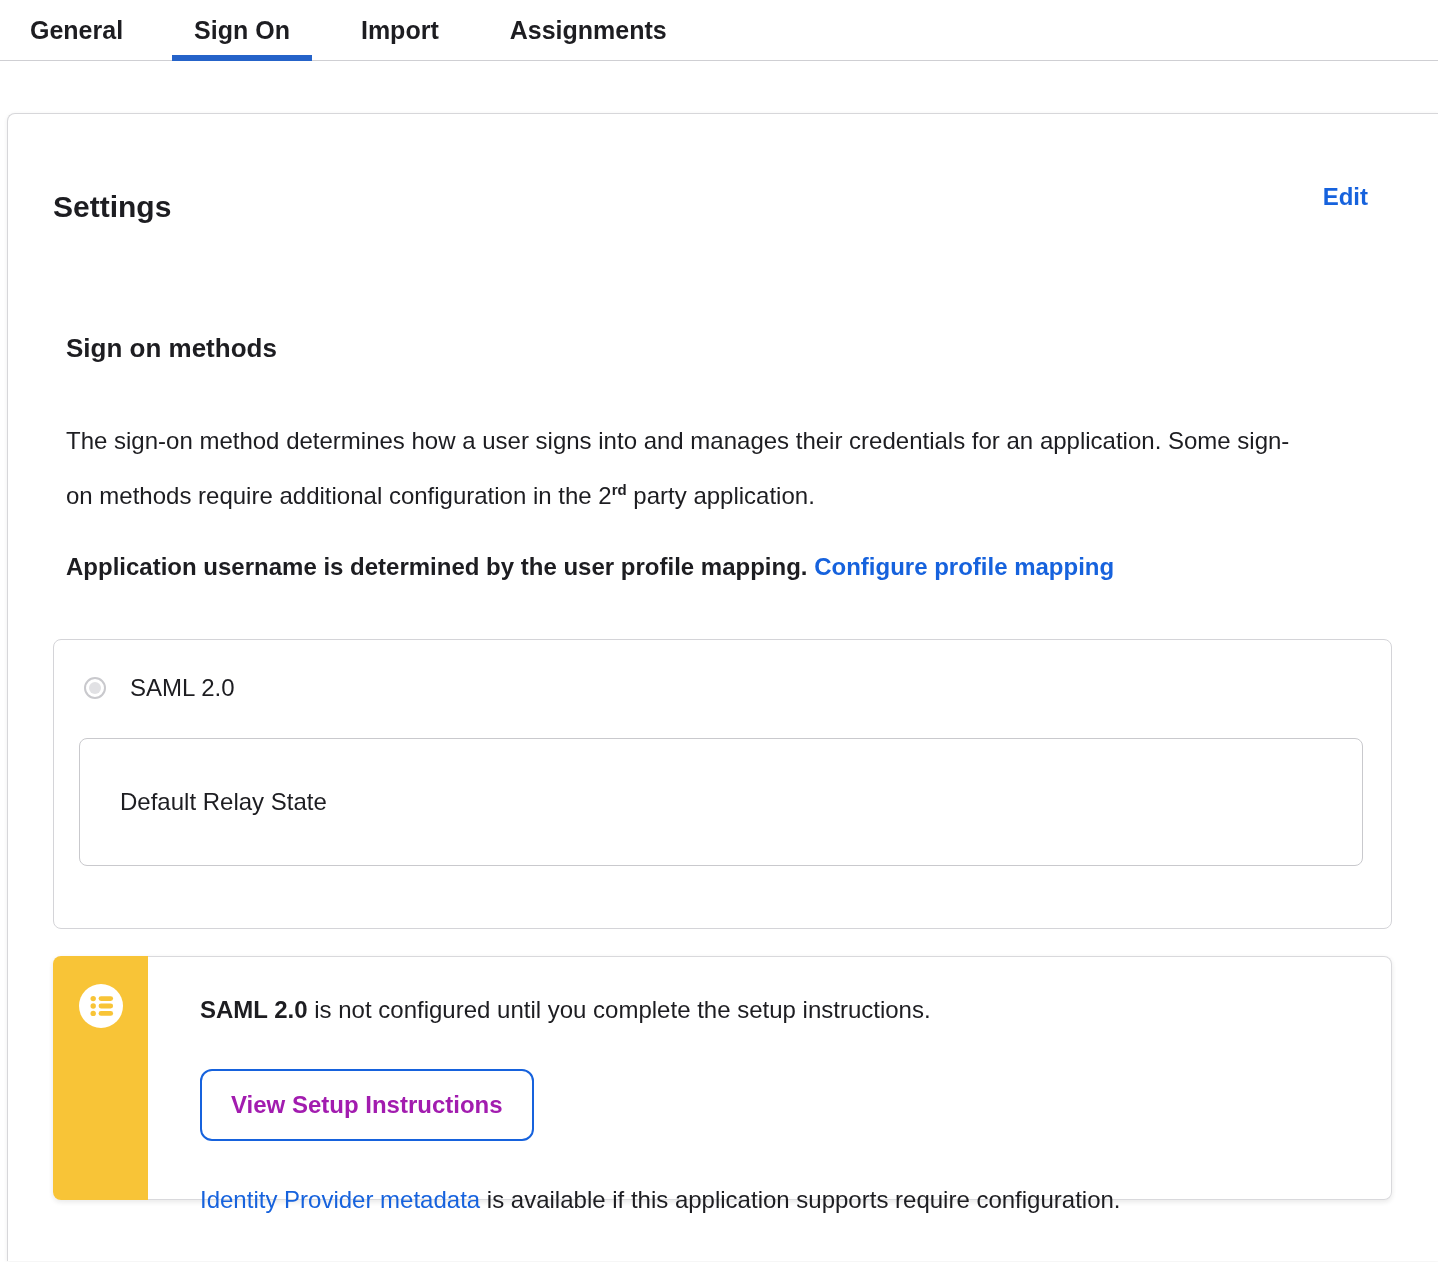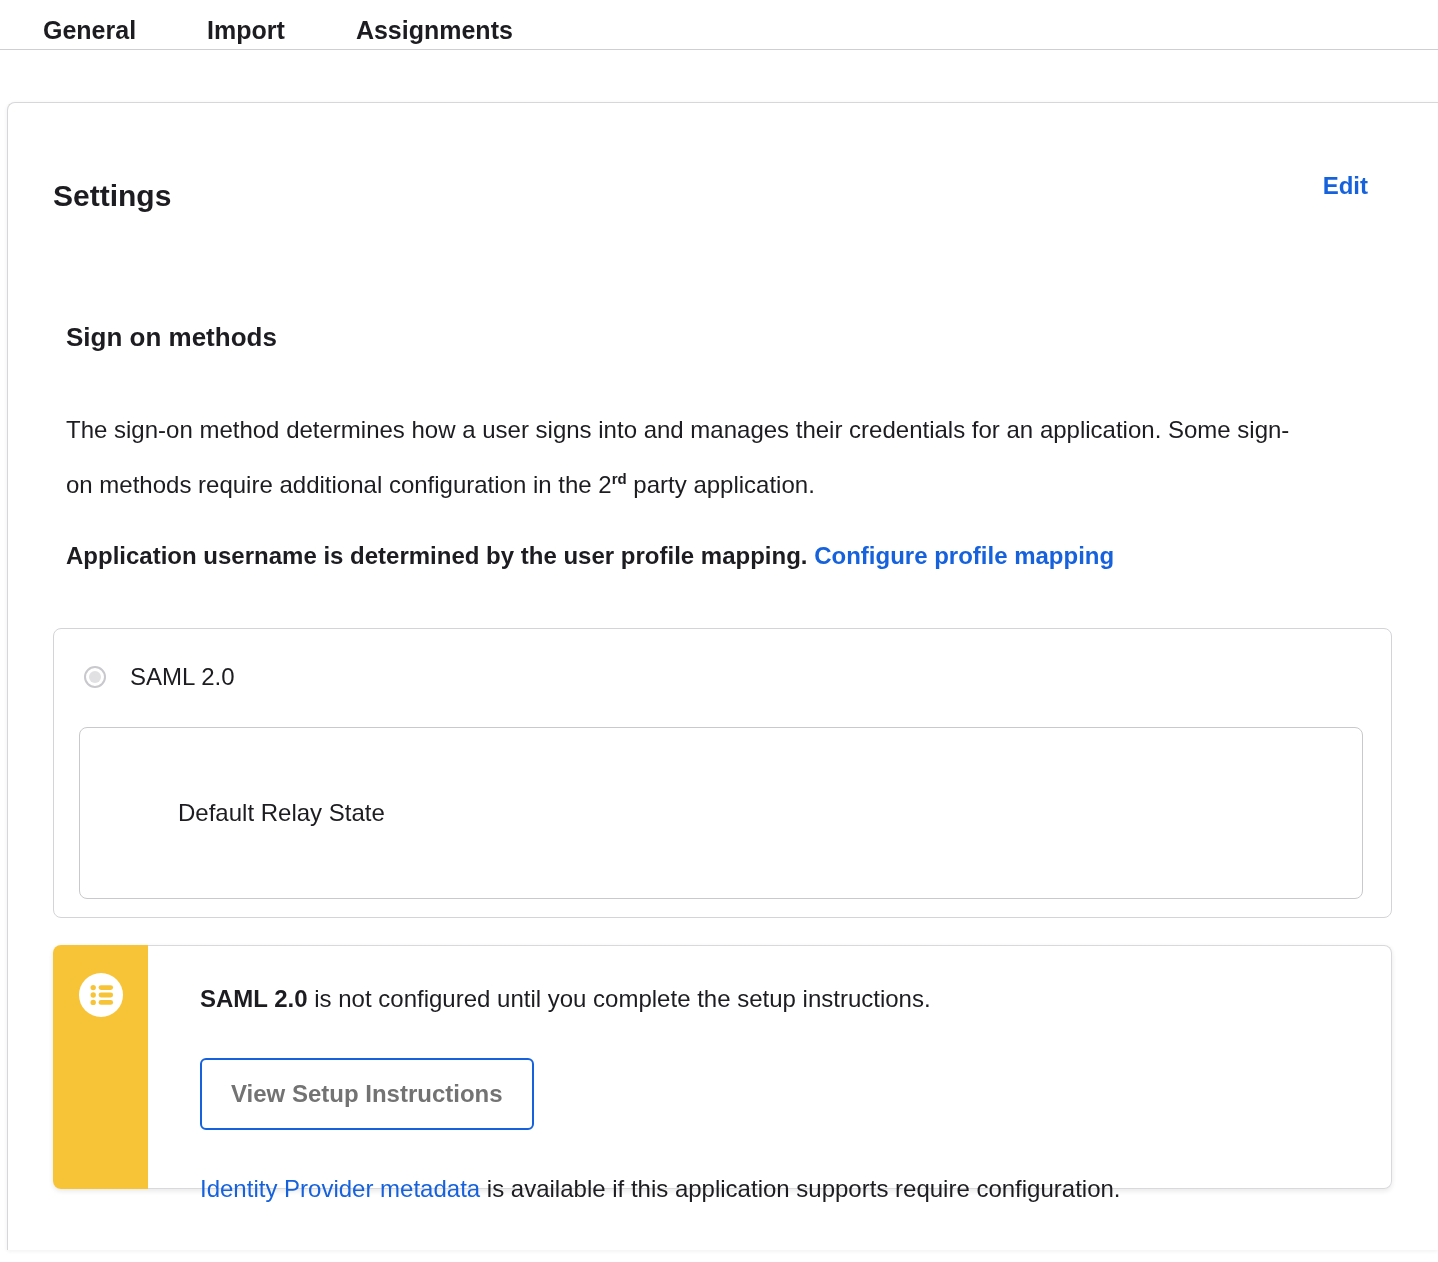--- a/index.html
+++ b/index.html
@@ -7,21 +7,21 @@
   body {
     width:1438px; height:1262px; overflow:hidden;
     font-family:"Liberation Sans", sans-serif;
     color:#1d1d21;
     -webkit-font-smoothing:antialiased;
   }
 
   
   .tabbar {
     display:flex; align-items:flex-start;
-    height:50px; padding-left:21px;
+    height:61px; padding-left:8px;
     border-bottom:1px solid #cfcfd3;
   }
   .tab {
     position:relative;
     font-size:25px; font-weight:700; color:#1d1d21;
     line-height:60px; padding:0 22px; margin-right:27px;
     cursor:pointer; white-space:nowrap;
   }
   .tab.active::after {
     content:""; position:absolute; left:0; right:0; bottom:-1px;
@@ -65,23 +65,23 @@
   .radio {
     width:22px; height:22px; border-radius:50%;
     border:2px solid #c9c9cd; background:#fff; position:relative; flex:none;
   }
   .radio::after {
     content:""; position:absolute; inset:3px; border-radius:50%; background:#e1e1e4;
   }
   .radio-label { margin-left:24px; font-size:24px; line-height:29px; }
 
   .field-box {
-    margin:36px 28px 0 25px; height:172px;
+    margin:36px 28px 0 25px; height:128px;
     border:1px solid #c9c9cd; border-radius:8px;
-    display:flex; align-items:center; padding-left:98px;
+    display:flex; align-items:center; padding-left:40px;
   }
   .field-label { font-size:24px; }
 
   
   .notification {
     margin-top:27px; height:244px; display:flex;
     border-radius:8px;
     box-shadow:0 2px 5px rgba(29,29,33,.10);
   }
   .notif-strip {
@@ -96,32 +96,33 @@
     border:1px solid #d9d9dc; border-left:none;
     border-radius:0 8px 8px 0;
     padding:38px 40px 0 52px;
     background:#fff;
   }
   .notif-line { font-size:24px; line-height:30px; }
   .notif-line b { font-weight:700; }
   .setup-btn {
     margin-top:44px; display:inline-block;
     height:72px; line-height:68px; padding:0 29px;
-    border:2px solid #1662dd; border-radius:6px;
-    background:#fff; color:#737373;
+    border:2px solid #1662dd; border-radius:12px;
+    background:#fff; color:#a21caf;
     font-size:24px; font-weight:700; font-family:inherit;
     cursor:pointer;
   }
   .metadata-line { margin-top:44px; font-size:24px; line-height:30px; }
 </style>
 </head>
 <body>
 
 <nav class="tabbar">
   <div class="tab">General</div>
+  <div class="tab active">Sign On</div>
   <div class="tab">Import</div>
   <div class="tab">Assignments</div>
 </nav>
 
 <section class="card">
 
   <div class="card-header">
     <h1 class="card-title">Settings</h1>
     <a class="edit-link" href="#">Edit</a>
   </div>

